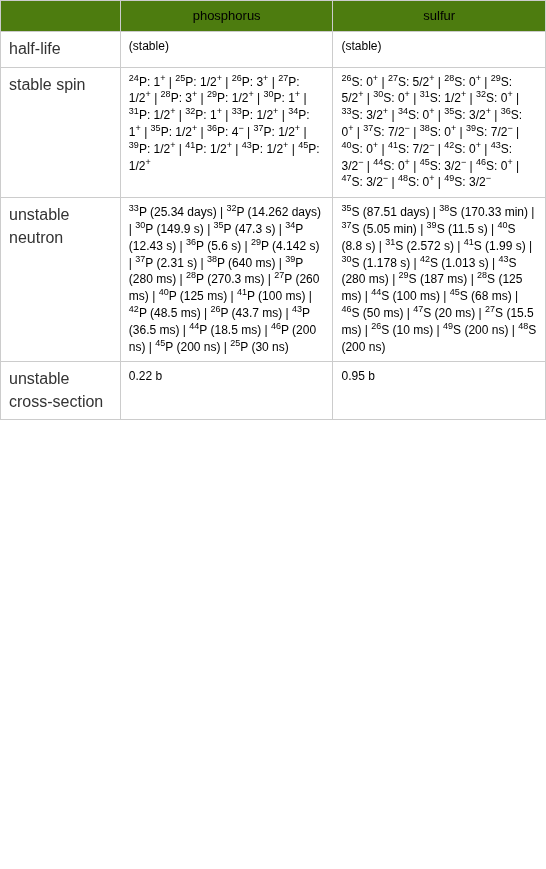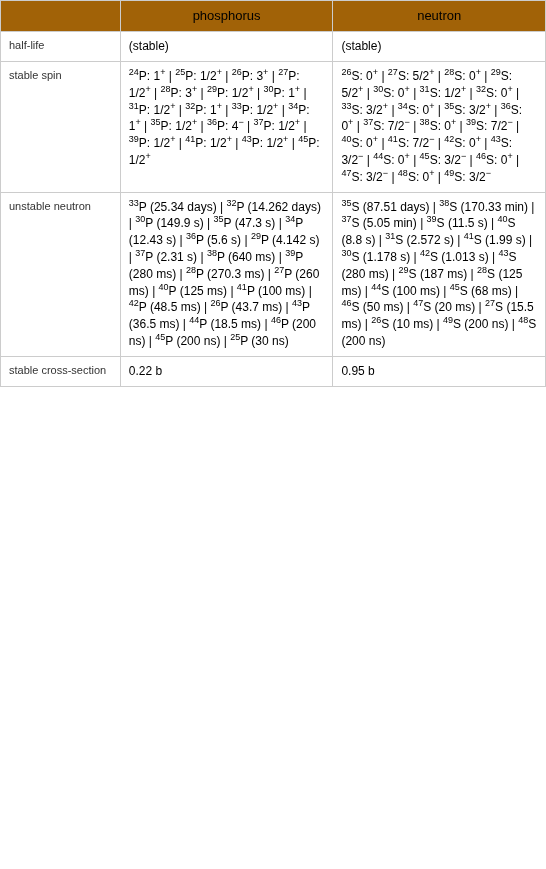--- a/index.html
+++ b/index.html
@@ -15,62 +15,62 @@
     }
     th, td {
       border: 1px solid #ccc;
       padding: 6px 8px;
       vertical-align: top;
       line-height: 1.4;
     }
     th {
       text-align: center;
       font-weight: normal;
-      background: #a16207;
+      background: #4d7c0f;
     }
     td.row-label {
-      font-size: 11px;
+      font-size: 16px;
       color: #333;
       width: 120px;
     }
     td.data-cell {
       font-size: 12px;
     }
     sup {
       font-size: 9px;
       vertical-align: super;
       line-height: 0;
     }
   </style>
 </head>
 <body>
 
 <table>
   <thead>
     <tr>
       <th style="width:120px;"></th>
       <th style="width:213px;">phosphorus</th>
-      <th style="width:213px;">neutron</th>
+      <th style="width:213px;">sulfur</th>
     </tr>
   </thead>
   <tbody id="table-body">
   <tr>
         <td class="row-label">half-life</td>
         <td class="data-cell">(stable)</td>
         <td class="data-cell">(stable)</td>
       </tr>
       <tr>
         <td class="row-label">stable spin</td>
         <td class="data-cell"><sup>24</sup>P: 1<sup>+</sup> | <sup>25</sup>P: 1/2<sup>+</sup> | <sup>26</sup>P: 3<sup>+</sup> | <sup>27</sup>P: 1/2<sup>+</sup> | <sup>28</sup>P: 3<sup>+</sup> | <sup>29</sup>P: 1/2<sup>+</sup> | <sup>30</sup>P: 1<sup>+</sup> | <sup>31</sup>P: 1/2<sup>+</sup> | <sup>32</sup>P: 1<sup>+</sup> | <sup>33</sup>P: 1/2<sup>+</sup> | <sup>34</sup>P: 1<sup>+</sup> | <sup>35</sup>P: 1/2<sup>+</sup> | <sup>36</sup>P: 4<sup>−</sup> | <sup>37</sup>P: 1/2<sup>+</sup> | <sup>39</sup>P: 1/2<sup>+</sup> | <sup>41</sup>P: 1/2<sup>+</sup> | <sup>43</sup>P: 1/2<sup>+</sup> | <sup>45</sup>P: 1/2<sup>+</sup></td>
         <td class="data-cell"><sup>26</sup>S: 0<sup>+</sup> | <sup>27</sup>S: 5/2<sup>+</sup> | <sup>28</sup>S: 0<sup>+</sup> | <sup>29</sup>S: 5/2<sup>+</sup> | <sup>30</sup>S: 0<sup>+</sup> | <sup>31</sup>S: 1/2<sup>+</sup> | <sup>32</sup>S: 0<sup>+</sup> | <sup>33</sup>S: 3/2<sup>+</sup> | <sup>34</sup>S: 0<sup>+</sup> | <sup>35</sup>S: 3/2<sup>+</sup> | <sup>36</sup>S: 0<sup>+</sup> | <sup>37</sup>S: 7/2<sup>−</sup> | <sup>38</sup>S: 0<sup>+</sup> | <sup>39</sup>S: 7/2<sup>−</sup> | <sup>40</sup>S: 0<sup>+</sup> | <sup>41</sup>S: 7/2<sup>−</sup> | <sup>42</sup>S: 0<sup>+</sup> | <sup>43</sup>S: 3/2<sup>−</sup> | <sup>44</sup>S: 0<sup>+</sup> | <sup>45</sup>S: 3/2<sup>−</sup> | <sup>46</sup>S: 0<sup>+</sup> | <sup>47</sup>S: 3/2<sup>−</sup> | <sup>48</sup>S: 0<sup>+</sup> | <sup>49</sup>S: 3/2<sup>−</sup></td>
       </tr>
       <tr>
         <td class="row-label">unstable neutron</td>
         <td class="data-cell"><sup>33</sup>P (25.34 days) | <sup>32</sup>P (14.262 days) | <sup>30</sup>P (149.9 s) | <sup>35</sup>P (47.3 s) | <sup>34</sup>P (12.43 s) | <sup>36</sup>P (5.6 s) | <sup>29</sup>P (4.142 s) | <sup>37</sup>P (2.31 s) | <sup>38</sup>P (640 ms) | <sup>39</sup>P (280 ms) | <sup>28</sup>P (270.3 ms) | <sup>27</sup>P (260 ms) | <sup>40</sup>P (125 ms) | <sup>41</sup>P (100 ms) | <sup>42</sup>P (48.5 ms) | <sup>26</sup>P (43.7 ms) | <sup>43</sup>P (36.5 ms) | <sup>44</sup>P (18.5 ms) | <sup>46</sup>P (200 ns) | <sup>45</sup>P (200 ns) | <sup>25</sup>P (30 ns)</td>
         <td class="data-cell"><sup>35</sup>S (87.51 days) | <sup>38</sup>S (170.33 min) | <sup>37</sup>S (5.05 min) | <sup>39</sup>S (11.5 s) | <sup>40</sup>S (8.8 s) | <sup>31</sup>S (2.572 s) | <sup>41</sup>S (1.99 s) | <sup>30</sup>S (1.178 s) | <sup>42</sup>S (1.013 s) | <sup>43</sup>S (280 ms) | <sup>29</sup>S (187 ms) | <sup>28</sup>S (125 ms) | <sup>44</sup>S (100 ms) | <sup>45</sup>S (68 ms) | <sup>46</sup>S (50 ms) | <sup>47</sup>S (20 ms) | <sup>27</sup>S (15.5 ms) | <sup>26</sup>S (10 ms) | <sup>49</sup>S (200 ns) | <sup>48</sup>S (200 ns)</td>
       </tr>
       <tr>
-        <td class="row-label">stable cross-section</td>
+        <td class="row-label">unstable cross-section</td>
         <td class="data-cell">0.22 b</td>
         <td class="data-cell">0.95 b</td>
       </tr>
     </tbody>
 </table>
 
 </body></html>

